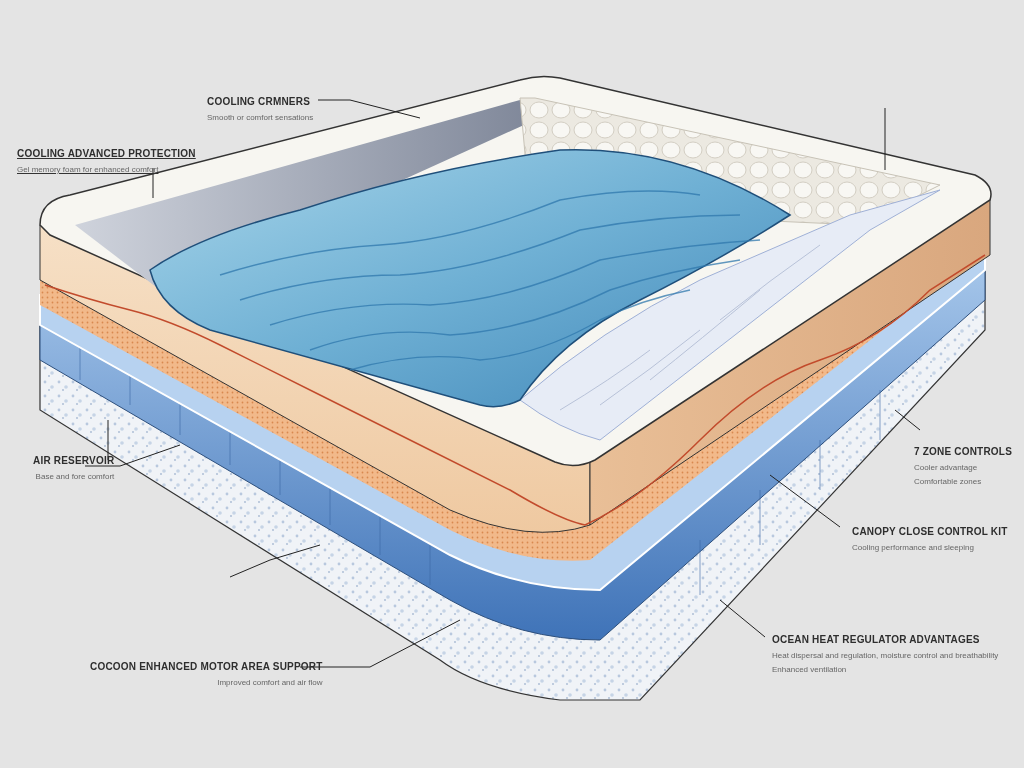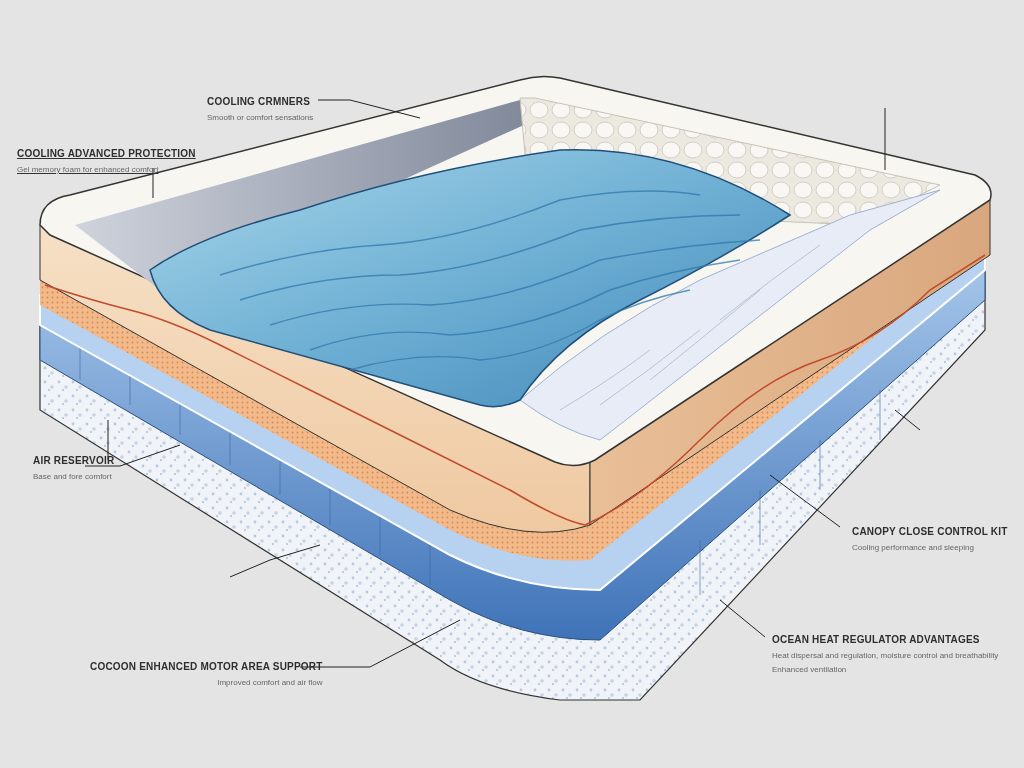--- a/index.html
+++ b/index.html
@@ -123,25 +123,30 @@
     <div class="t">COOLING CRMNERS</div>
     <div class="s">Smooth or comfort sensations</div>
   </div>
 
   <div class="label" style="left:17px;top:148px;text-decoration:underline;">
     <div class="t">COOLING ADVANCED PROTECTION</div>
     <div class="s">Gel memory foam for enhanced comfort</div>
   </div>
 
 
-  <div class="label" style="left:33px;top:455px;">
+  <div class="label" style="left:33px;top:455px;text-align:right;">
     <div class="t">AIR RESERVOIR</div>
     <div class="s">Base and fore comfort</div>
   </div>
 
+  <div class="label" style="left:914px;top:446px;">
+    <div class="t">7 ZONE CONTROLS</div>
+    <div class="s">Cooler advantage</div>
+    <div class="s2">Comfortable zones</div>
+  </div>
 
   <div class="label" style="left:852px;top:526px;">
     <div class="t">CANOPY CLOSE CONTROL KIT</div>
     <div class="s">Cooling performance and sleeping</div>
   </div>
 
 
   <div class="label" style="left:90px;top:661px;text-align:right;">
     <div class="t">COCOON ENHANCED MOTOR AREA SUPPORT</div>
     <div class="s">Improved comfort and air flow</div>

